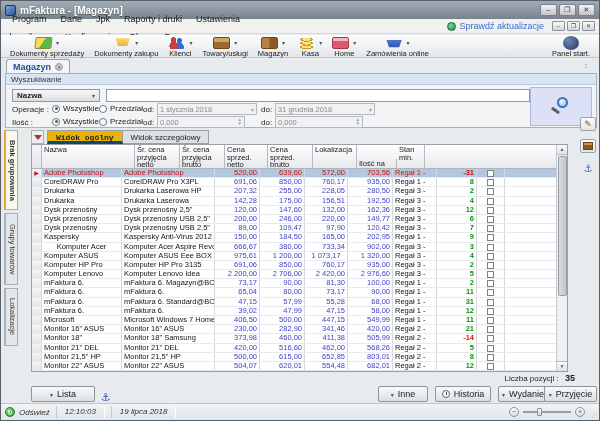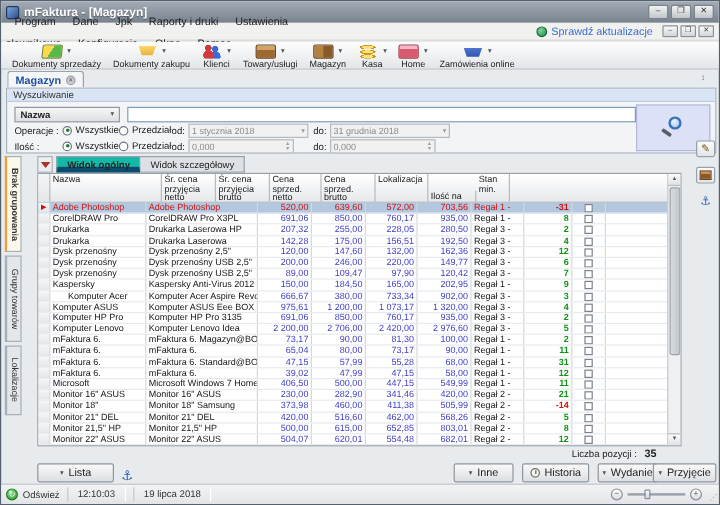--- a/index.html
+++ b/index.html
@@ -67,21 +67,21 @@
   .side-tabs{position:absolute;left:3px;top:129px;width:14px;}
   .side-tab{writing-mode:vertical-rl;font-size:7.5px;color:#333;background:#e4e7ea;border:1px solid #a8b0b8;border-left:2px solid #a8b0b8;padding:6px 0;margin-bottom:3px;width:14px;text-align:center;white-space:nowrap;}
   .side-tab.active{background:#fdf8ec;border-left:2px solid #e8a33d;font-weight:bold;}
 
   
   .filter-btn{position:absolute;left:30px;top:129px;width:13px;height:14px;background:#eceef0;border:1px solid #a8b0b8;display:flex;align-items:center;justify-content:center;}
   .funnel{width:0;height:0;border-left:4px solid transparent;border-right:4px solid transparent;border-top:5px solid #b03030;}
   .view-tabs{position:absolute;left:46px;top:129px;display:flex;}
   .view-tab{font-size:8px;color:#222;padding:0 8px;height:14px;line-height:14px;background:#dde0e4;border:1px solid #98a0a8;border-left:none;}
   .view-tab:first-child{border-left:1px solid #98a0a8;}
-  .view-tab.active{background:#14b8a6;font-weight:bold;border-bottom:5px solid #0c4a6e;}
+  .view-tab.active{background:#eab308;font-weight:bold;border-bottom:3px solid #0c4a6e;font-family:Liberation Mono, monospace;}
 
   
   .tbl{position:absolute;left:30px;top:143px;width:537px;height:228px;background:#fff;border:1px solid #9aa0a8;overflow:hidden;}
   .thead{display:flex;height:24px;background:linear-gradient(#ffffff,#e6e8eb);border-bottom:1px solid #aeb4bb;width:526px;}
   .th{font-size:7.5px;line-height:7.5px;color:#1a1a1a;border-right:1px solid #b6bac0;padding:1px 2px;overflow:hidden;display:flex;align-items:flex-start;}
   .tbody{width:526px;}
   .trow{display:flex;height:9.2px;border-bottom:1px solid #e7eaee;}
   .td{font-size:7.5px;line-height:8.5px;color:#141414;border-right:1px solid #d4d8dd;padding:0 2px;white-space:nowrap;overflow:hidden;}
   .td.num{text-align:right;color:#4040c8;}
   .td.qty{text-align:right;font-weight:bold;}
@@ -97,31 +97,31 @@
   .varrow.bottom{position:absolute;bottom:0;width:100%;border-top:1px solid #b8bcc2;border-bottom:none;}
 
   
   .right-icons{position:absolute;left:578px;top:116px;width:18px;display:flex;flex-direction:column;gap:8px;align-items:center;}
   .ri-btn{width:16px;height:14px;background:linear-gradient(#fcfcfc,#e2e5e8);border:1px solid #9aa0a8;border-radius:2px;display:flex;align-items:center;justify-content:center;font-size:9px;}
   .ri-edit{color:#7a5a20;}
   .ri-box{width:10px;height:8px;background:linear-gradient(#c89450 35%,#8a5a26 36%);border:1px solid #6e4519;}
   .ri-anchor{color:#2c5fb8;font-size:10px;background:none;border:none;}
 
   
-  .count-line{position:absolute;right:52px;top:372px;font-size:8px;color:#222;}
+  .count-line{position:absolute;right:24px;top:372px;font-size:8px;color:#222;}
   .count-line b{font-size:9px;margin-left:4px;}
   .footer-btn{position:absolute;top:385px;height:16px;background:linear-gradient(#f9f9f9,#dcdfe2);border:1px solid #8e959d;border-radius:2px;display:flex;align-items:center;justify-content:center;font-size:9px;color:#222;padding:0 4px;}
   .footer-btn .dd{margin:0 4px 0 0;font-size:6px;}
   .clock{width:8px;height:8px;border:1px solid #667;border-radius:50%;position:relative;margin-right:4px;background:#f8f8e8;}
   .clock i{position:absolute;left:3.5px;top:1px;width:1px;height:3px;background:#556;}
   .anchor-ic{font-size:11px;color:#2c5fb8;}
   .lista-anchor{position:absolute;left:100px;top:386px;}
 
   
-  .statusbar{position:absolute;left:0;bottom:0;width:100%;height:17px;background:linear-gradient(#f2f3f4,#e2e5e8);border-top:1px solid #c2c6ca;display:flex;align-items:center;font-size:8px;color:#333;padding:0 4px;}
+  .statusbar{position:absolute;left:0;bottom:0;width:100%;height:17px;background:linear-gradient(#f2f3f4,#e2e5e8);border-top:1px solid #c2c6ca;display:flex;align-items:center;font-size:8px;color:#333;padding:0 4px;font-style:italic;}
   .refresh-ic{width:10px;height:10px;border-radius:50%;background:radial-gradient(circle at 35% 30%,#8fe08f,#2a9a2a);border:1px solid #1d7a1d;color:#fff;font-size:7px;line-height:9px;text-align:center;margin-right:4px;}
   .sb-cell{border-left:1px solid #c6cace;border-right:1px solid #ffffff;padding:0 8px;height:12px;line-height:12px;margin-left:6px;}
   .sb-spacer{flex:1;}
   .slider{display:flex;align-items:center;margin-right:10px;}
   .slider .pm{width:10px;height:10px;border-radius:50%;border:1px solid #8a929b;background:linear-gradient(#fff,#d8dbde);font-size:7px;line-height:8px;text-align:center;color:#555;}
   .slider .track{width:48px;height:2px;background:#9aa0a8;margin:0 4px;position:relative;}
   .slider .thumb{position:absolute;left:14px;top:-3px;width:5px;height:8px;background:linear-gradient(#fdfdfd,#cfd3d7);border:1px solid #8a929b;border-radius:1px;}
   .grip{position:absolute;right:1px;bottom:1px;font-size:7px;color:#9aa0a8;}
 </style>
 </head>
@@ -200,20 +200,26 @@
           <div class="tb-label">Home</div>
         </div>
         <div class="tb-item">
           <div class="tb-top">
             <div class="ic ic-orders"></div>
             <span class="dd">▾</span>
           </div>
           <div class="tb-label">Zamówienia online</div>
         </div>
       </span>
+    <div class="tb-item">
+      <div class="tb-top">
+          <div class="ic ic-panel"></div>
+        </div>
+      <div class="tb-label">Panel start.</div>
+    </div>
   </div>
 
   <div class="doctab">
     <span class="doctab-label">Magazyn</span>
     <span class="tab-close">✕</span>
   </div>
   <div class="collapse-btn">↕</div>
 
   <div class="search-panel">
     <div class="search-strip">Wyszukiwanie</div>
@@ -434,21 +440,21 @@
             <div class="cbx"></div>
           </div>
           <div class="td" style="width: 53px; border-right: none;"></div>
         </div>
         <div class="trow">
           <div class="td gutter" style="width: 10px;"></div>
           <div class="td " style="width: 80px;">Komputer ASUS</div>
           <div class="td " style="width: 93px;">Komputer ASUS Eee BOX</div>
           <div class="td num" style="width: 45px;">975,61</div>
           <div class="td num" style="width: 45px;">1 200,00</div>
-          <div class="td num" style="width: 43px;">1 073,17</div>
+          <div class="td num" style="width: 43px; text-align: center;">1 073,17</div>
           <div class="td num" style="width: 45px;">1 320,00</div>
           <div class="td " style="width: 44px;">Regał 3 -</div>
           <div class="td qty qty-pos" style="width: 40px;">4</div>
           <div class="td" style="width: 28px;">
             <div class="cbx"></div>
           </div>
           <div class="td" style="width: 53px; border-right: none;"></div>
         </div>
         <div class="trow">
           <div class="td gutter" style="width: 10px;"></div>

